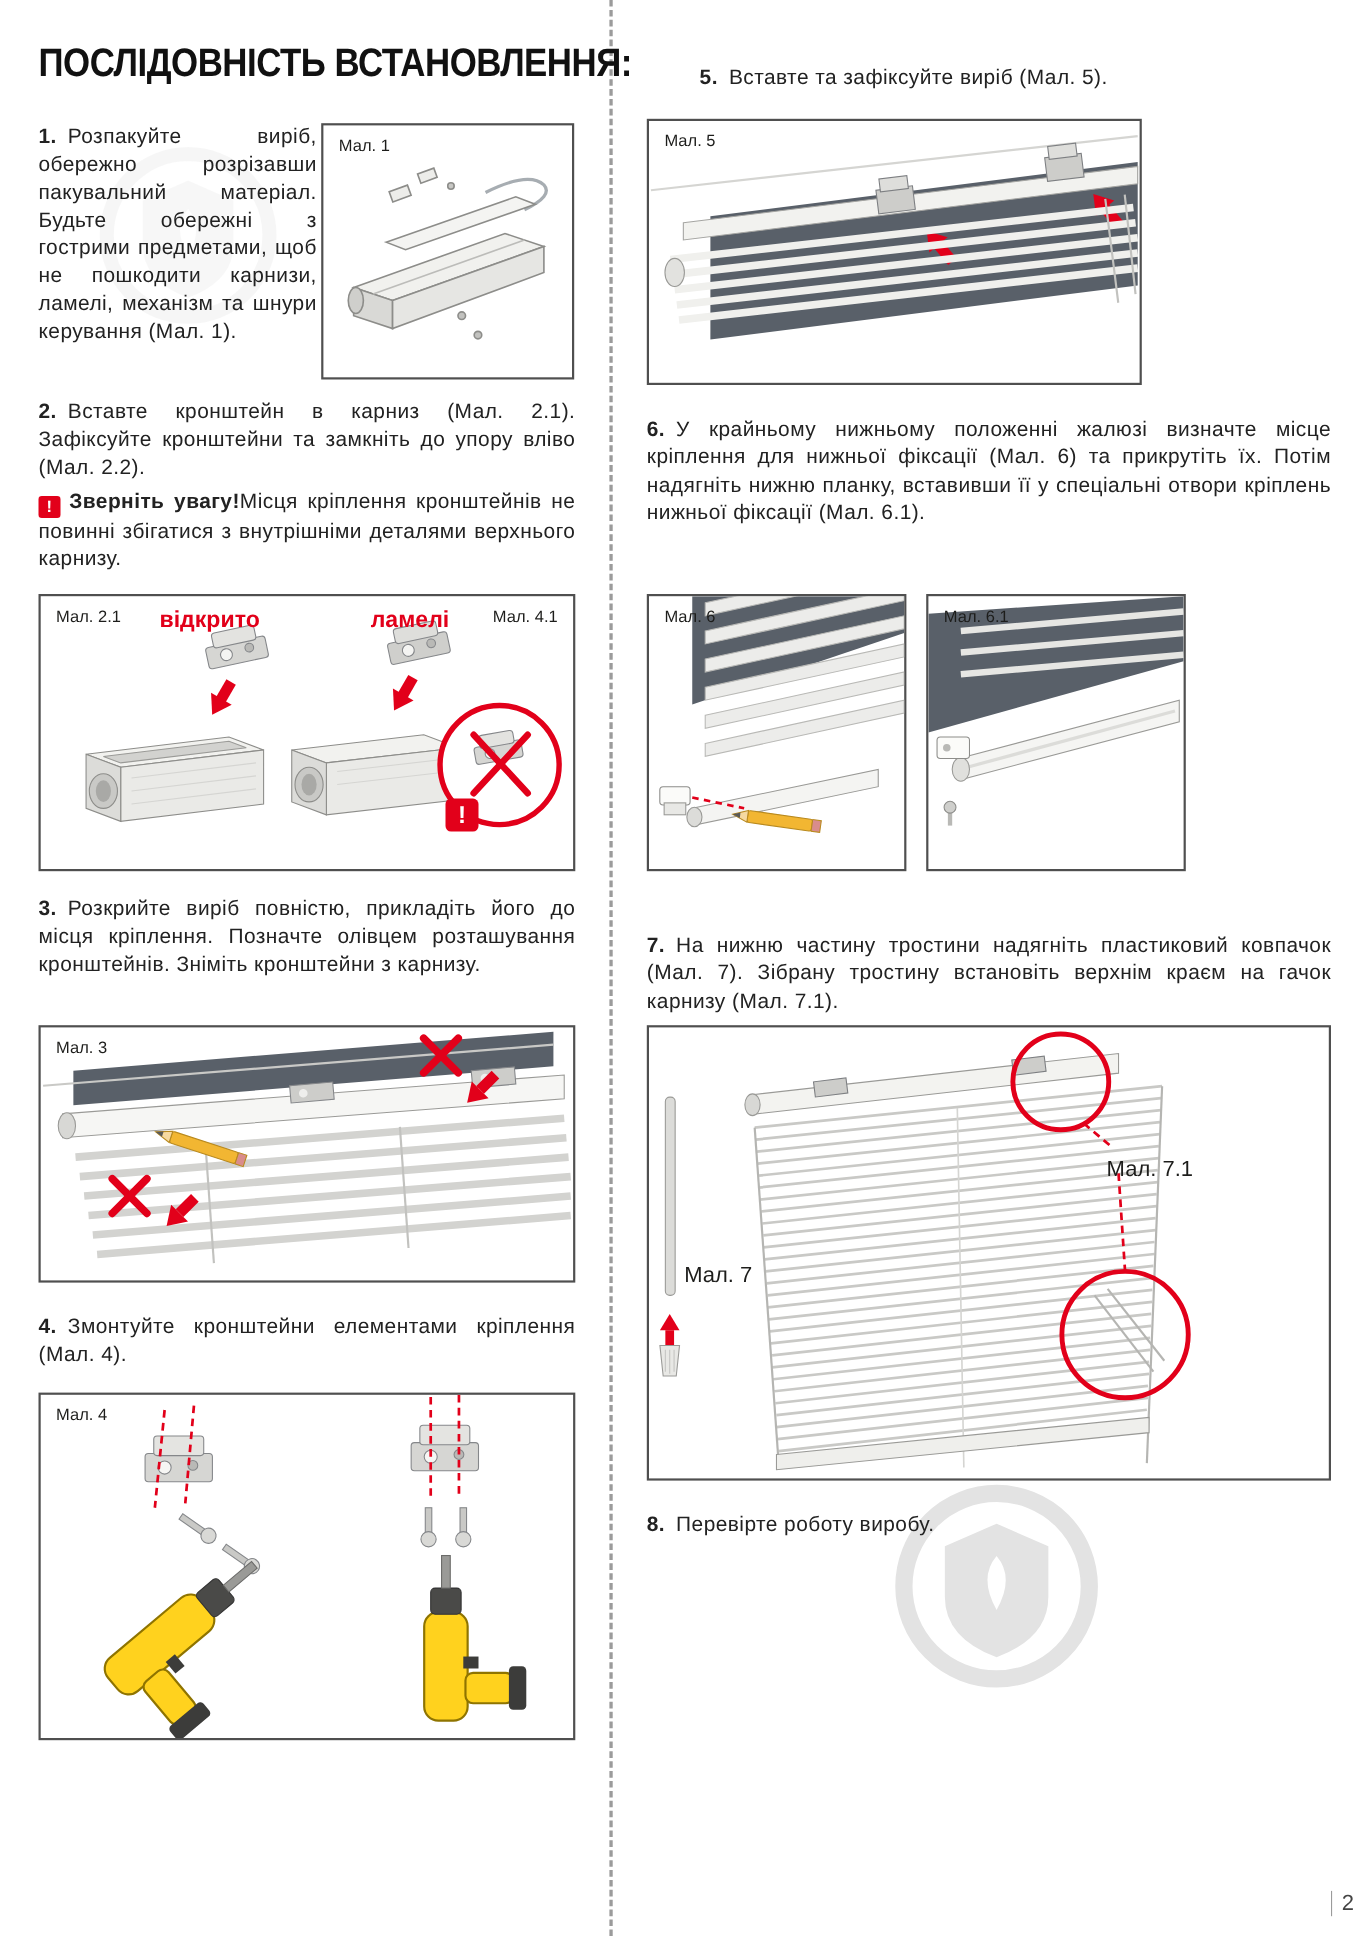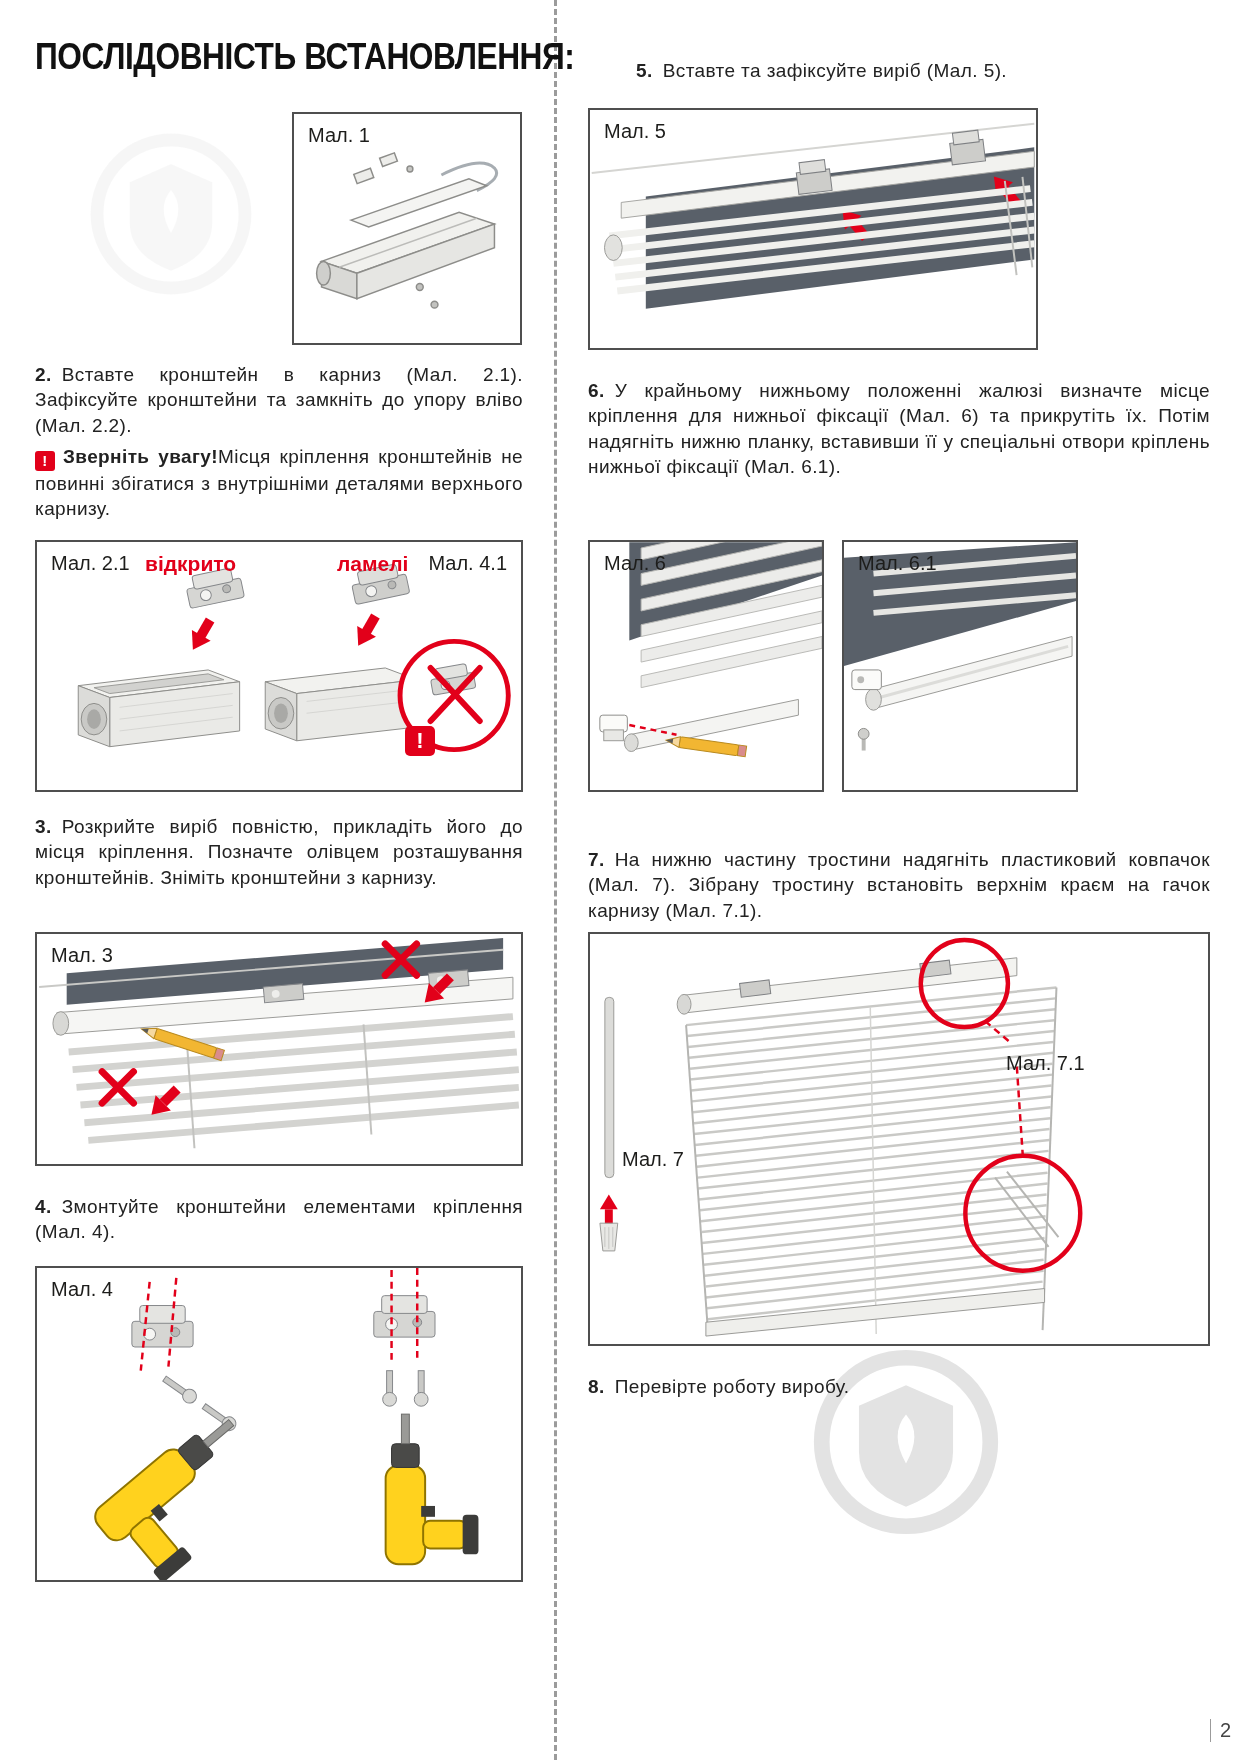--- a/index.html
+++ b/index.html
@@ -17,21 +17,21 @@
   .step { position:absolute; font-size:19px; line-height:1.33; text-align:justify;
           letter-spacing:0.4px; color:#222; z-index:2; }
   .step .stepnum { font-weight:700; margin-right:10px; }
   .step p + p { margin-top:6px; }
   .warn-icon { display:inline-block; width:20px; height:20px; background:#e2001a; color:#fff;
                border-radius:3px; text-align:center; line-height:20px; font-weight:700;
                font-size:15px; margin-right:8px; vertical-align:-3px; }
   .warn-title { font-weight:700; margin-right:0; }
 
   .figbox { position:absolute; border:2px solid #4f4f4f; background:#fff; z-index:2; }
-  .figlabel { position:absolute; top:10px; left:14px; font-size:20px; color:#1d1d1b; z-index:3; }
+  .figlabel { position:absolute; top:10px; left:14px; font-size:15px; color:#1d1d1b; z-index:3; }
   .figlabel.right { left:auto; right:14px; }
   .redlabel { position:absolute; top:10px; font-size:21px; font-weight:700; color:#e2001a; z-index:3; }
   .figart { position:absolute; left:0; top:0; width:100%; height:100%; }
 
   .overlay-label { position:absolute; font-size:20px; color:#1d1d1b; z-index:3;margin-top:12px; }
 
   .warn-badge { position:absolute; width:30px; height:30px; background:#e2001a; color:#fff;
                 border-radius:5px; text-align:center; line-height:30px; font-weight:700;
                 font-size:22px; z-index:4; }
 
@@ -48,20 +48,23 @@
   <div class="divider"></div>
 
   <svg class="watermark" style="left:85px; top:128px; opacity:.32;" width="172" height="172" viewBox="0 0 200 200">
     <circle cx="100" cy="100" r="86" fill="none" stroke="#e6e6e6" stroke-width="15"></circle>
     <path d="M100 42 L148 63 V110 Q148 148 100 166 Q52 148 52 110 V63 Z" fill="#e9e9e9"></path>
     <path d="M100 72 q17 20 0 50 q-17 -30 0 -50" fill="#fff"></path>
   </svg>
 
   <h1 class="doc-title">ПОСЛІДОВНІСТЬ ВСТАНОВЛЕННЯ:</h1>
 
+  <div class="step" style="left:35px; top:112px; width:253px;">
+    <p><b class="stepnum">1.</b><span>Розпакуйте виріб, обережно розрізавши пакувальний матеріал. Будьте обережні з гострими предметами, щоб не пошкодити карнизи, ламелі, механізм та шнури керування (Мал. 1).</span></p>
+  </div>
 
   <div class="figbox" style="left:292px; top:112px; width:230px; height:233px;">
     <span class="figlabel">Мал. 1</span>
     <svg class="figart" viewBox="0 0 230 233">
       <g stroke="#8d8d8a" stroke-width="1.5" fill="#ededea">
         <path d="M150 62 q40 -20 54 -7 q9 10 -18 23" fill="none" stroke="#a7adb2" stroke-width="3"></path>
         <rect x="88" y="42" width="16" height="9" transform="rotate(-20 96 46)"></rect>
         <rect x="62" y="58" width="18" height="10" transform="rotate(-20 71 63)"></rect>
         <circle cx="118" cy="56" r="3" fill="#c7c7c4"></circle>
         <polygon points="58,108 178,66 196,73 76,115" fill="#f4f4f2"></polygon>

